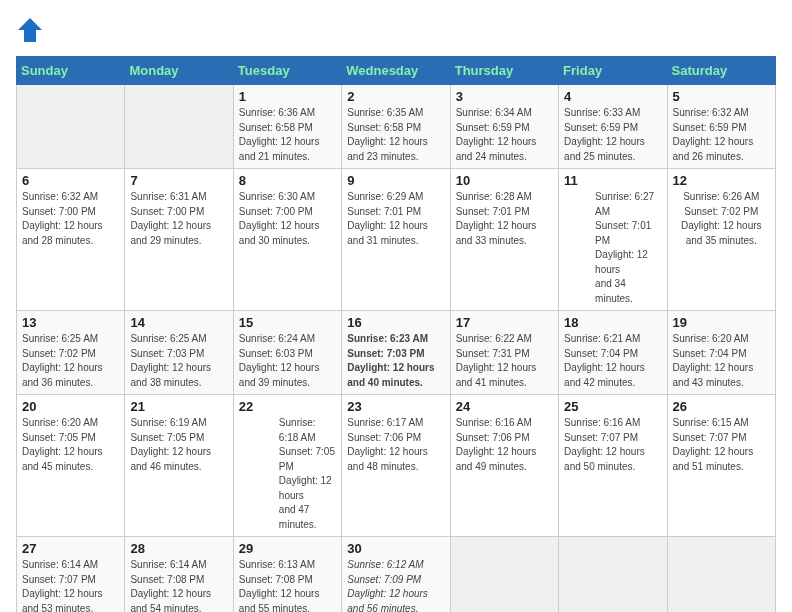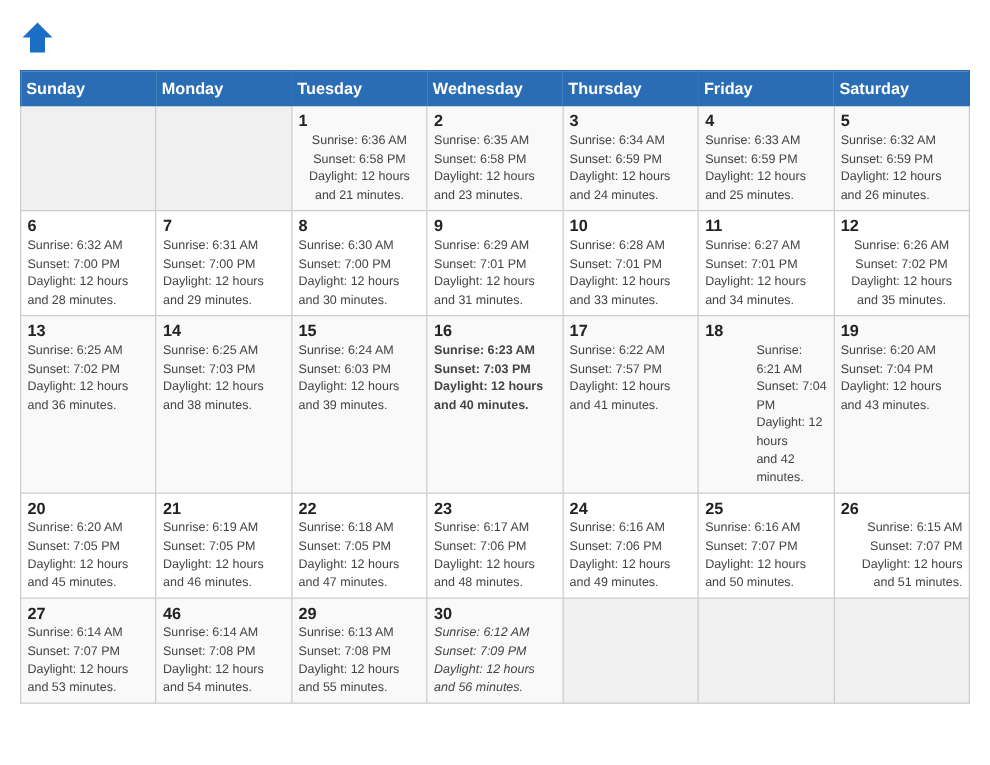--- a/index.html
+++ b/index.html
@@ -53,21 +53,21 @@
       font-size: 16px;
       color: #555;
     }
     .calendar {
       width: 100%;
       border-collapse: collapse;
       border: 1px solid #ccc;
     }
     .calendar th {
       background-color: #2a6db5;
-      color: #ffffff;
+      color: #86efac;
       font-size: 13px;
       font-weight: bold;
       padding: 6px 4px;
       text-align: left;
       border: 1px solid #2a6db5;
     }
     .calendar td {
       vertical-align: top;
       border: 1px solid #ccc;
       padding: 4px 5px;
@@ -129,21 +129,21 @@
         <th>Friday</th>
         <th>Saturday</th>
       </tr>
   </thead>
   <tbody id="calendar-body">
       <tr>
         <td class="empty-cell"></td>
         <td class="empty-cell"></td>
         <td>
           <span class="day-num">1</span>
-          <div class="day-info" style="white-space: pre-line; text-align: center;">Sunrise: 6:36 AM
+          <div class="day-info" style="white-space: pre-line;">Sunrise: 6:36 AM
 Sunset: 6:58 PM
 Daylight: 12 hours
 and 21 minutes.</div>
         </td>
         <td>
           <span class="day-num">2</span>
           <div class="day-info" style="white-space: pre-line;">Sunrise: 6:35 AM
 Sunset: 6:58 PM
 Daylight: 12 hours
 and 23 minutes.</div>
@@ -201,21 +201,21 @@
         </td>
         <td>
           <span class="day-num">10</span>
           <div class="day-info" style="white-space: pre-line;">Sunrise: 6:28 AM
 Sunset: 7:01 PM
 Daylight: 12 hours
 and 33 minutes.</div>
         </td>
         <td>
           <span class="day-num">11</span>
-          <div class="day-info" style="white-space: pre-line;">Sunrise: 6:27 AM
+          <div class="day-info" style="white-space: pre-line; margin-left: 31px;">Sunrise: 6:27 AM
 Sunset: 7:01 PM
 Daylight: 12 hours
 and 34 minutes.</div>
         </td>
         <td>
           <span class="day-num">12</span>
           <div class="day-info" style="white-space: pre-line; text-align: center;">Sunrise: 6:26 AM
 Sunset: 7:02 PM
 Daylight: 12 hours
 and 35 minutes.</div>
@@ -246,27 +246,27 @@
         <td>
           <span class="day-num">16</span>
           <div class="day-info" style="white-space: pre-line; font-weight: bold;">Sunrise: 6:23 AM
 Sunset: 7:03 PM
 Daylight: 12 hours
 and 40 minutes.</div>
         </td>
         <td>
           <span class="day-num">17</span>
           <div class="day-info" style="white-space: pre-line;">Sunrise: 6:22 AM
-Sunset: 7:57 PM
+Sunset: 7:31 PM
 Daylight: 12 hours
 and 41 minutes.</div>
         </td>
         <td>
           <span class="day-num">18</span>
-          <div class="day-info" style="white-space: pre-line; margin-left: 41px;">Sunrise: 6:21 AM
+          <div class="day-info" style="white-space: pre-line;">Sunrise: 6:21 AM
 Sunset: 7:04 PM
 Daylight: 12 hours
 and 42 minutes.</div>
         </td>
         <td>
           <span class="day-num">19</span>
           <div class="day-info" style="white-space: pre-line;">Sunrise: 6:20 AM
 Sunset: 7:04 PM
 Daylight: 12 hours
 and 43 minutes.</div>
@@ -282,21 +282,21 @@
         </td>
         <td>
           <span class="day-num">21</span>
           <div class="day-info" style="white-space: pre-line;">Sunrise: 6:19 AM
 Sunset: 7:05 PM
 Daylight: 12 hours
 and 46 minutes.</div>
         </td>
         <td>
           <span class="day-num">22</span>
-          <div class="day-info" style="white-space: pre-line;">Sunrise: 6:18 AM
+          <div class="day-info" style="white-space: pre-line; margin-left: 40px;">Sunrise: 6:18 AM
 Sunset: 7:05 PM
 Daylight: 12 hours
 and 47 minutes.</div>
         </td>
         <td>
           <span class="day-num">23</span>
           <div class="day-info" style="white-space: pre-line;">Sunrise: 6:17 AM
 Sunset: 7:06 PM
 Daylight: 12 hours
 and 48 minutes.</div>
@@ -310,36 +310,36 @@
         </td>
         <td>
           <span class="day-num">25</span>
           <div class="day-info" style="white-space: pre-line;">Sunrise: 6:16 AM
 Sunset: 7:07 PM
 Daylight: 12 hours
 and 50 minutes.</div>
         </td>
         <td>
           <span class="day-num">26</span>
-          <div class="day-info" style="white-space: pre-line; text-align: right;">Sunrise: 6:15 AM
+          <div class="day-info" style="white-space: pre-line;">Sunrise: 6:15 AM
 Sunset: 7:07 PM
 Daylight: 12 hours
 and 51 minutes.</div>
         </td>
       </tr>
       <tr>
         <td>
           <span class="day-num">27</span>
           <div class="day-info" style="white-space: pre-line;">Sunrise: 6:14 AM
 Sunset: 7:07 PM
 Daylight: 12 hours
 and 53 minutes.</div>
         </td>
         <td>
-          <span class="day-num">46</span>
+          <span class="day-num">28</span>
           <div class="day-info" style="white-space: pre-line;">Sunrise: 6:14 AM
 Sunset: 7:08 PM
 Daylight: 12 hours
 and 54 minutes.</div>
         </td>
         <td>
           <span class="day-num">29</span>
           <div class="day-info" style="white-space: pre-line;">Sunrise: 6:13 AM
 Sunset: 7:08 PM
 Daylight: 12 hours

